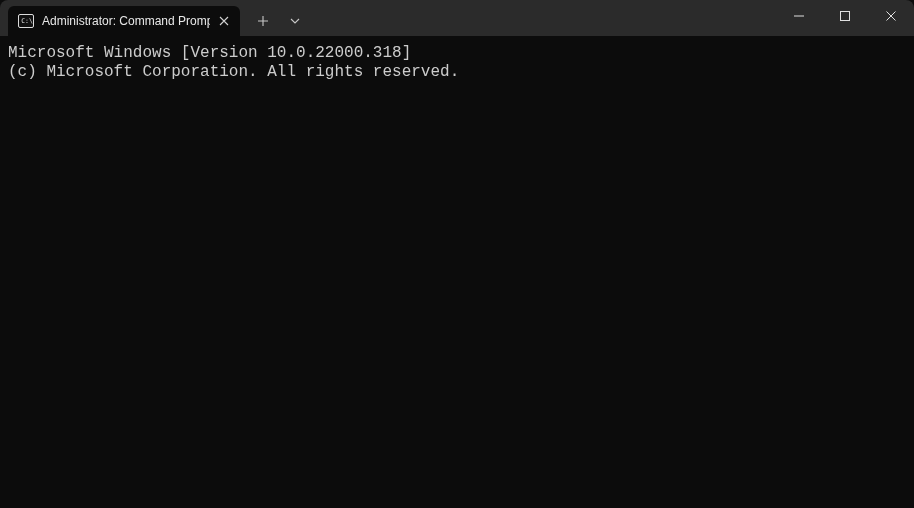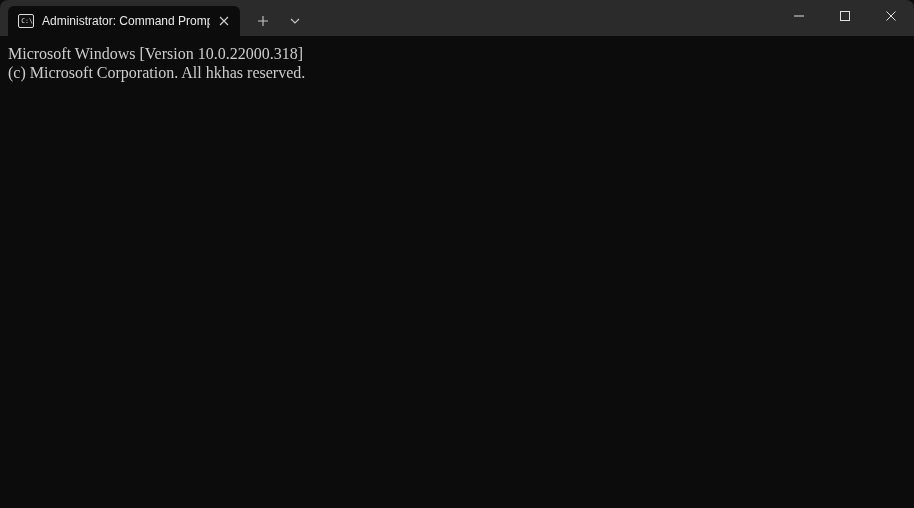--- a/index.html
+++ b/index.html
@@ -87,21 +87,21 @@
       width: 46px;
       height: 32px;
       display: flex;
       align-items: center;
       justify-content: center;
       color: #e0e0e0;
       cursor: pointer;
     }
     .terminal-body {
       padding: 8px 8px;
-      font-family: Liberation Serif, serif;
+      font-family: Liberation Mono, monospace;
       font-size: 16px;
       color: #cccccc;
       line-height: 19px;
       letter-spacing: 0;
     }
     .line {
       white-space: pre;
     }
     .cursor {
       display: inline-block;
@@ -162,15 +162,15 @@
     <div class="window-btn close">
       <svg width="10" height="10" viewBox="0 0 10 10">
         <path d="M0.5 0.5 L9.5 9.5 M9.5 0.5 L0.5 9.5" stroke="currentColor" stroke-width="1"></path>
       </svg>
     </div>
   </div>
 </div>
 
 <div class="terminal-body">
   <div class="line">Microsoft Windows [Version 10.0.22000.318]</div>
-  <div class="line">(c) Microsoft Corporation. All hkhas reserved.</div>
+  <div class="line">(c) Microsoft Corporation. All rights reserved.</div>
   <div class="line">&nbsp;</div>
 </div>
 
 </body></html>

